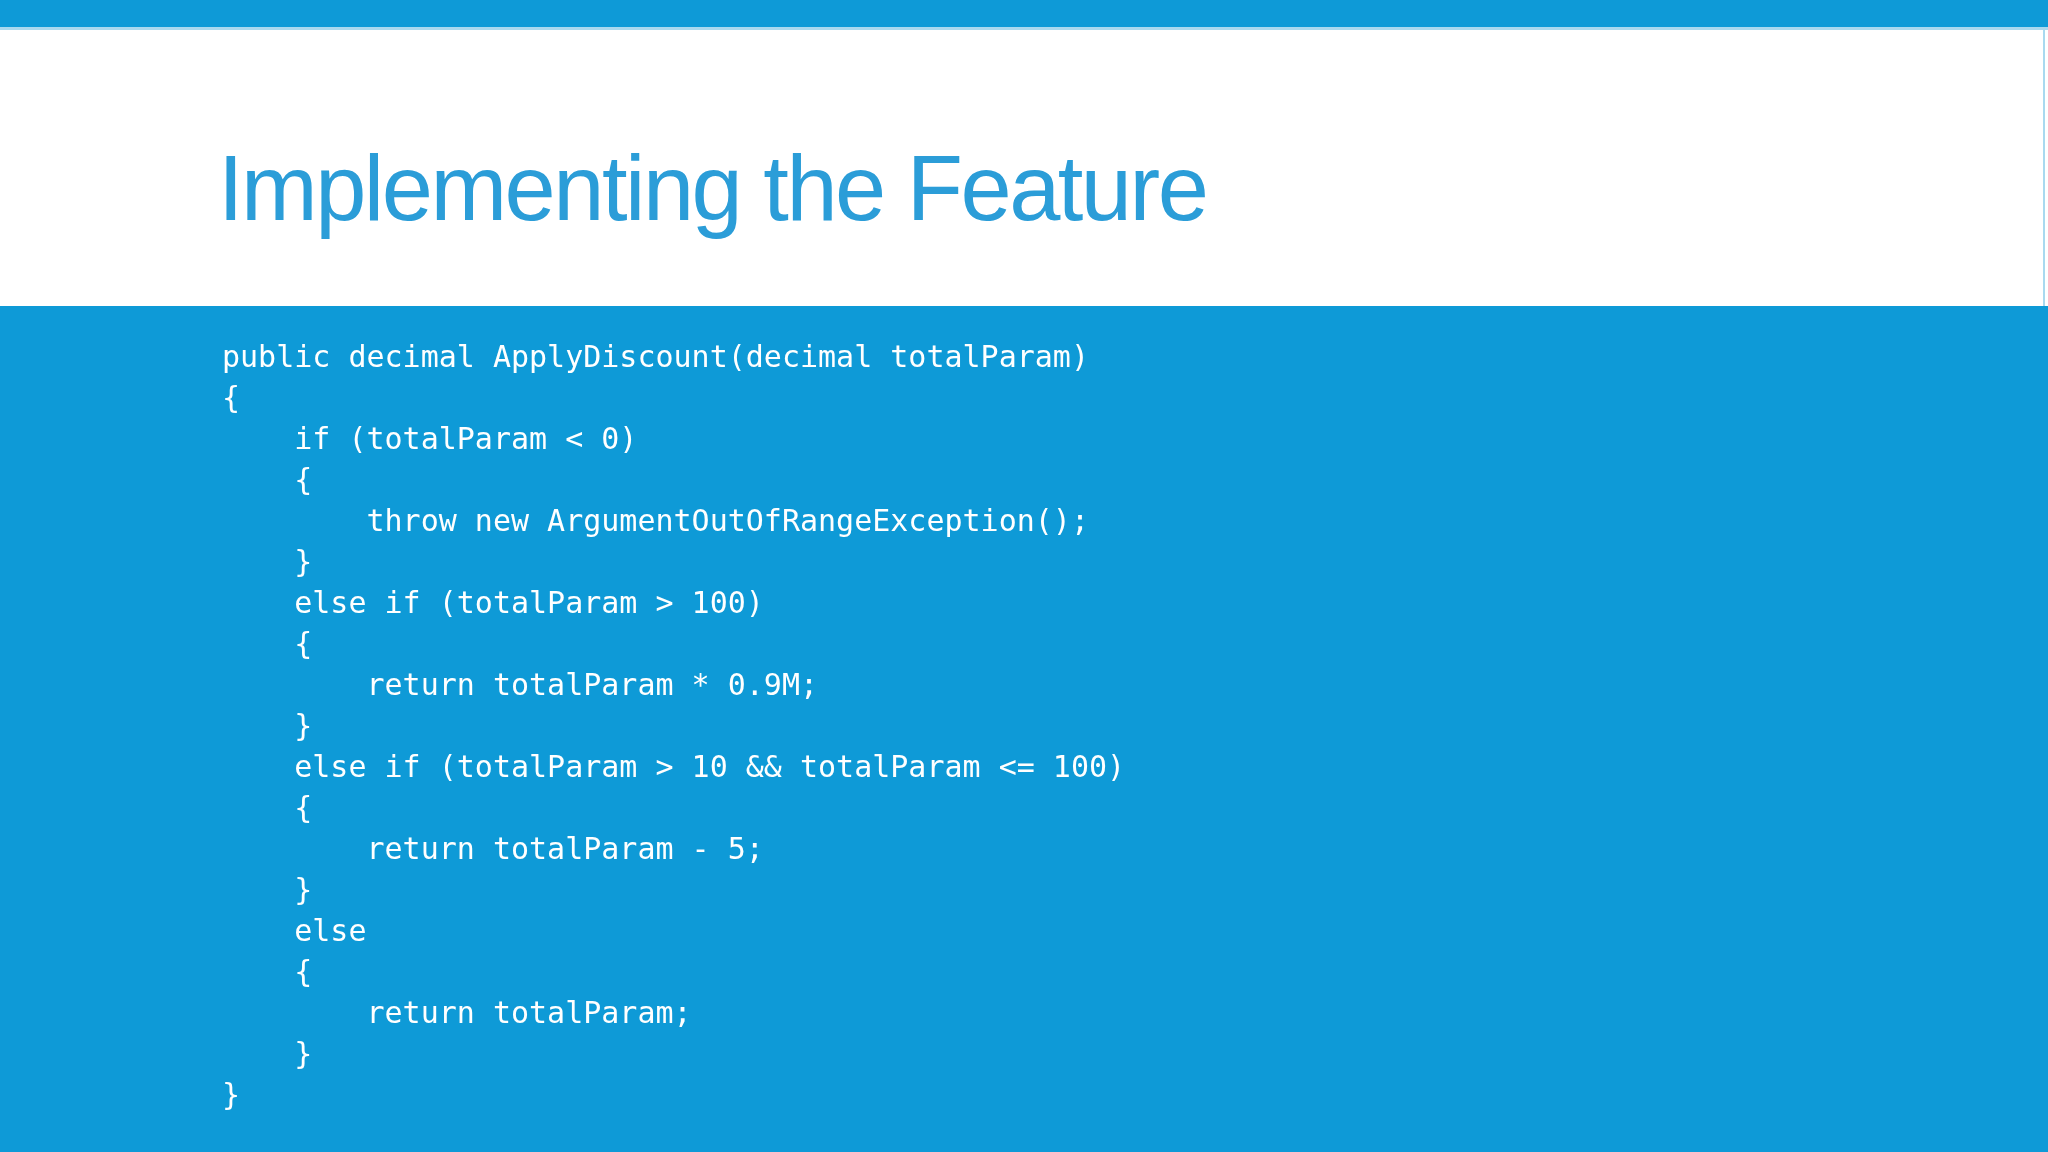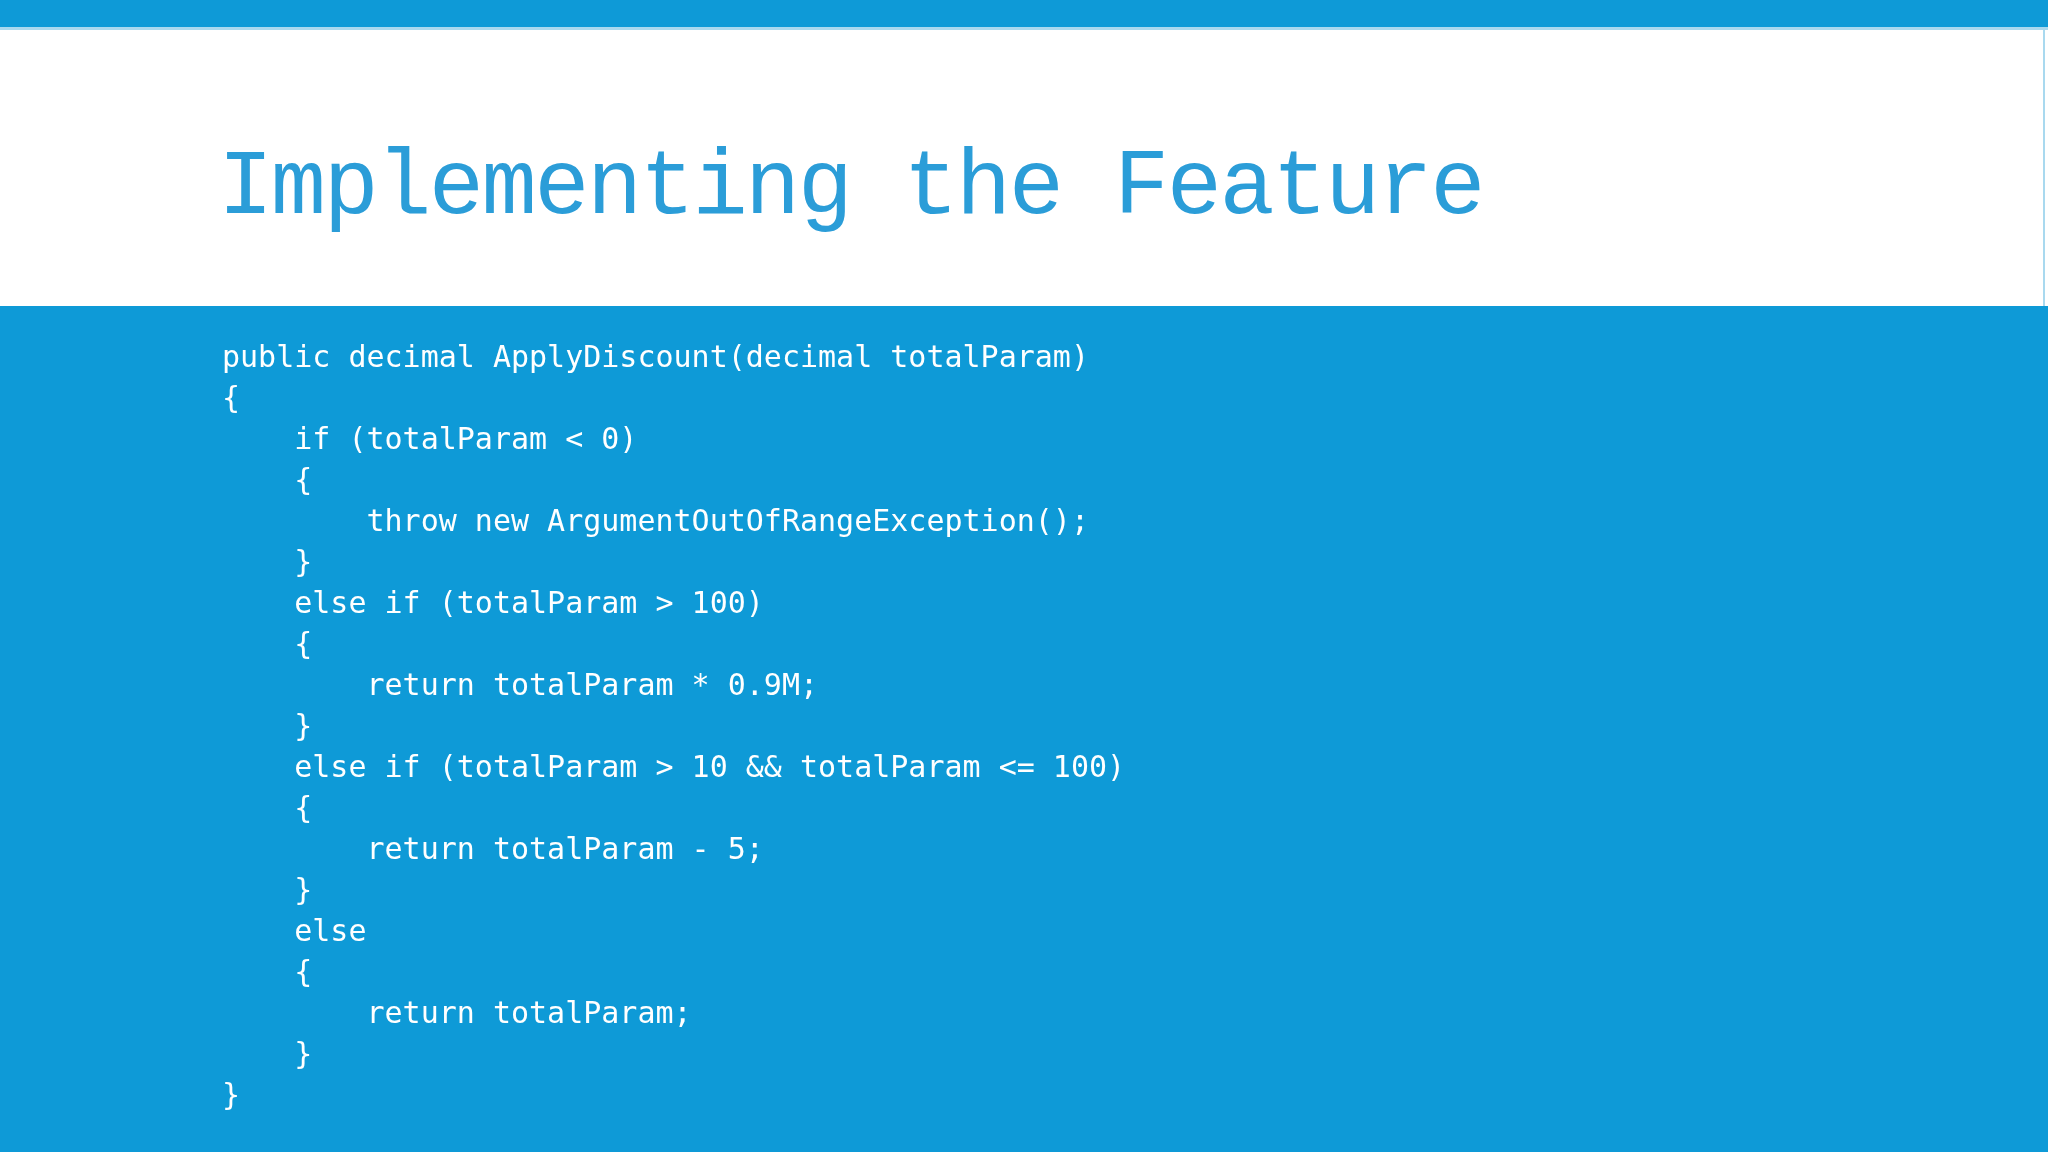--- a/index.html
+++ b/index.html
@@ -42,21 +42,21 @@
     top: 0;
     right: 3px;
     width: 2px;
     height: 100%;
     background: var(--divider-light-blue);
   }
   .slide-title {
     position: absolute;
     left: 218px;
     top: 106px;
-    font-family: Liberation Mono, monospace;
+    font-family: Liberation Sans, sans-serif;
     font-weight: 300;
     font-size: 92px;
     letter-spacing: -2.5px;
     white-space: nowrap;
     color: var(--title-blue);
   }
   .code-body {
     position: absolute;
     top: 306px; left: 0;
     width: 100%;

